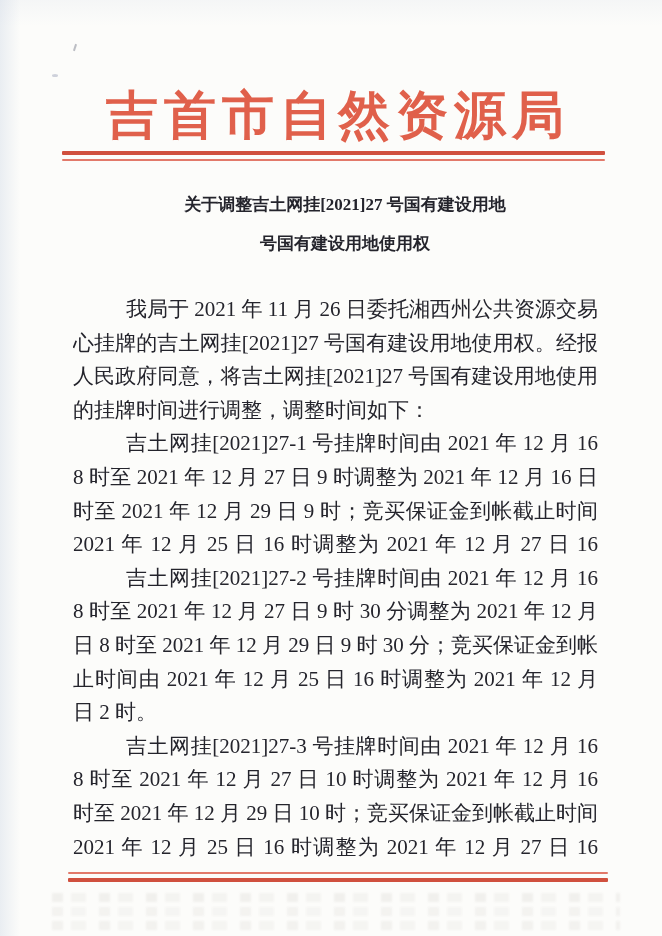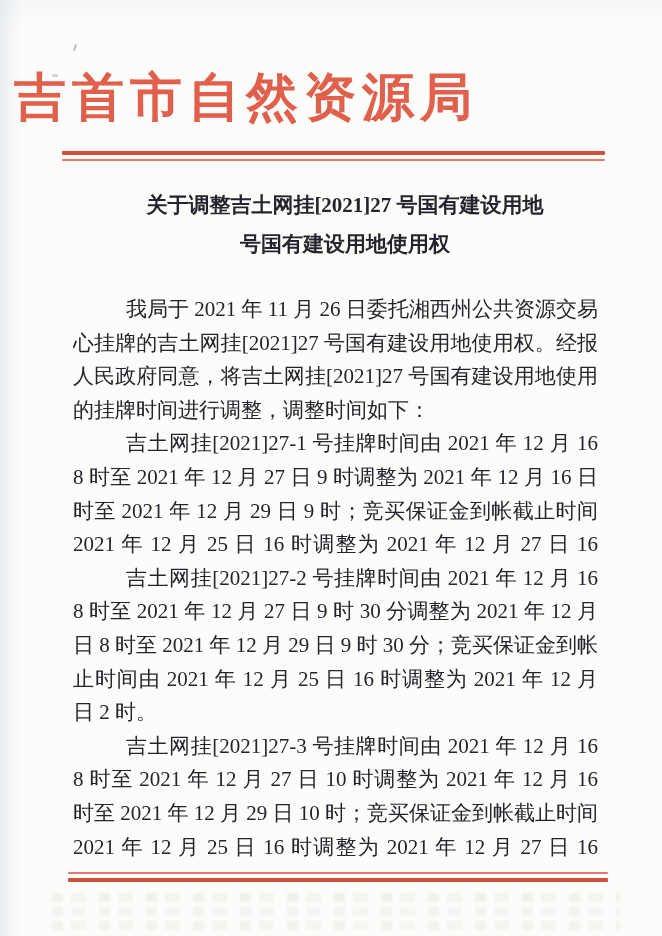--- a/index.html
+++ b/index.html
@@ -11,35 +11,36 @@
     overflow:hidden;
     font-family:"Liberation Serif","DejaVu Serif",serif;
   }
   
   .page::before{
     content:"";position:absolute;inset:0;pointer-events:none;
     background:linear-gradient(90deg, rgba(203,213,228,.38) 0, rgba(255,255,255,0) 20px),
                linear-gradient(180deg, rgba(210,218,230,.18) 0, rgba(255,255,255,0) 26px);
   }
   .agency{
-    position:absolute;top:70px;left:14px;width:648px;
+    position:absolute;top:88px;left:14px;width:648px;
+    text-align:center;
     font-size:52px;line-height:56px;font-weight:bold;
     letter-spacing:6px;
     color:var(--accent,#e0604b);
     white-space:nowrap;
   }
   .rule{position:absolute;border-radius:1px;}
   .rule.header-thick{top:151px;left:62px;width:543px;height:4px;background:var(--rule,#d0503e);}
   .rule.header-thin {top:159px;left:62px;width:543px;height:2px;background:var(--rule-light,#e2796a);}
   .rule.footer-thin {top:872px;left:68px;width:540px;height:2px;background:var(--rule-light,#e2796a);}
   .rule.footer-thick{top:878px;left:68px;width:540px;height:4px;background:var(--rule,#d0503e);}
   .doc-title{
     position:absolute;top:186px;left:80px;width:530px;margin:0;
     text-align:center;
-    font-size:21px;line-height:38.5px;font-weight:bold;
+    font-size:17px;line-height:38.5px;font-weight:bold;
     color:var(--ink,#24242c);
   }
   .doc-title span{display:block;}
   .body-text{
     position:absolute;top:293px;left:73px;width:525px;
     font-size:21px;color:var(--ink,#24242c);
   }
   .bline{
     height:33.6px;line-height:33.6px;overflow:hidden;
     text-align:justify;text-align-last:justify;

